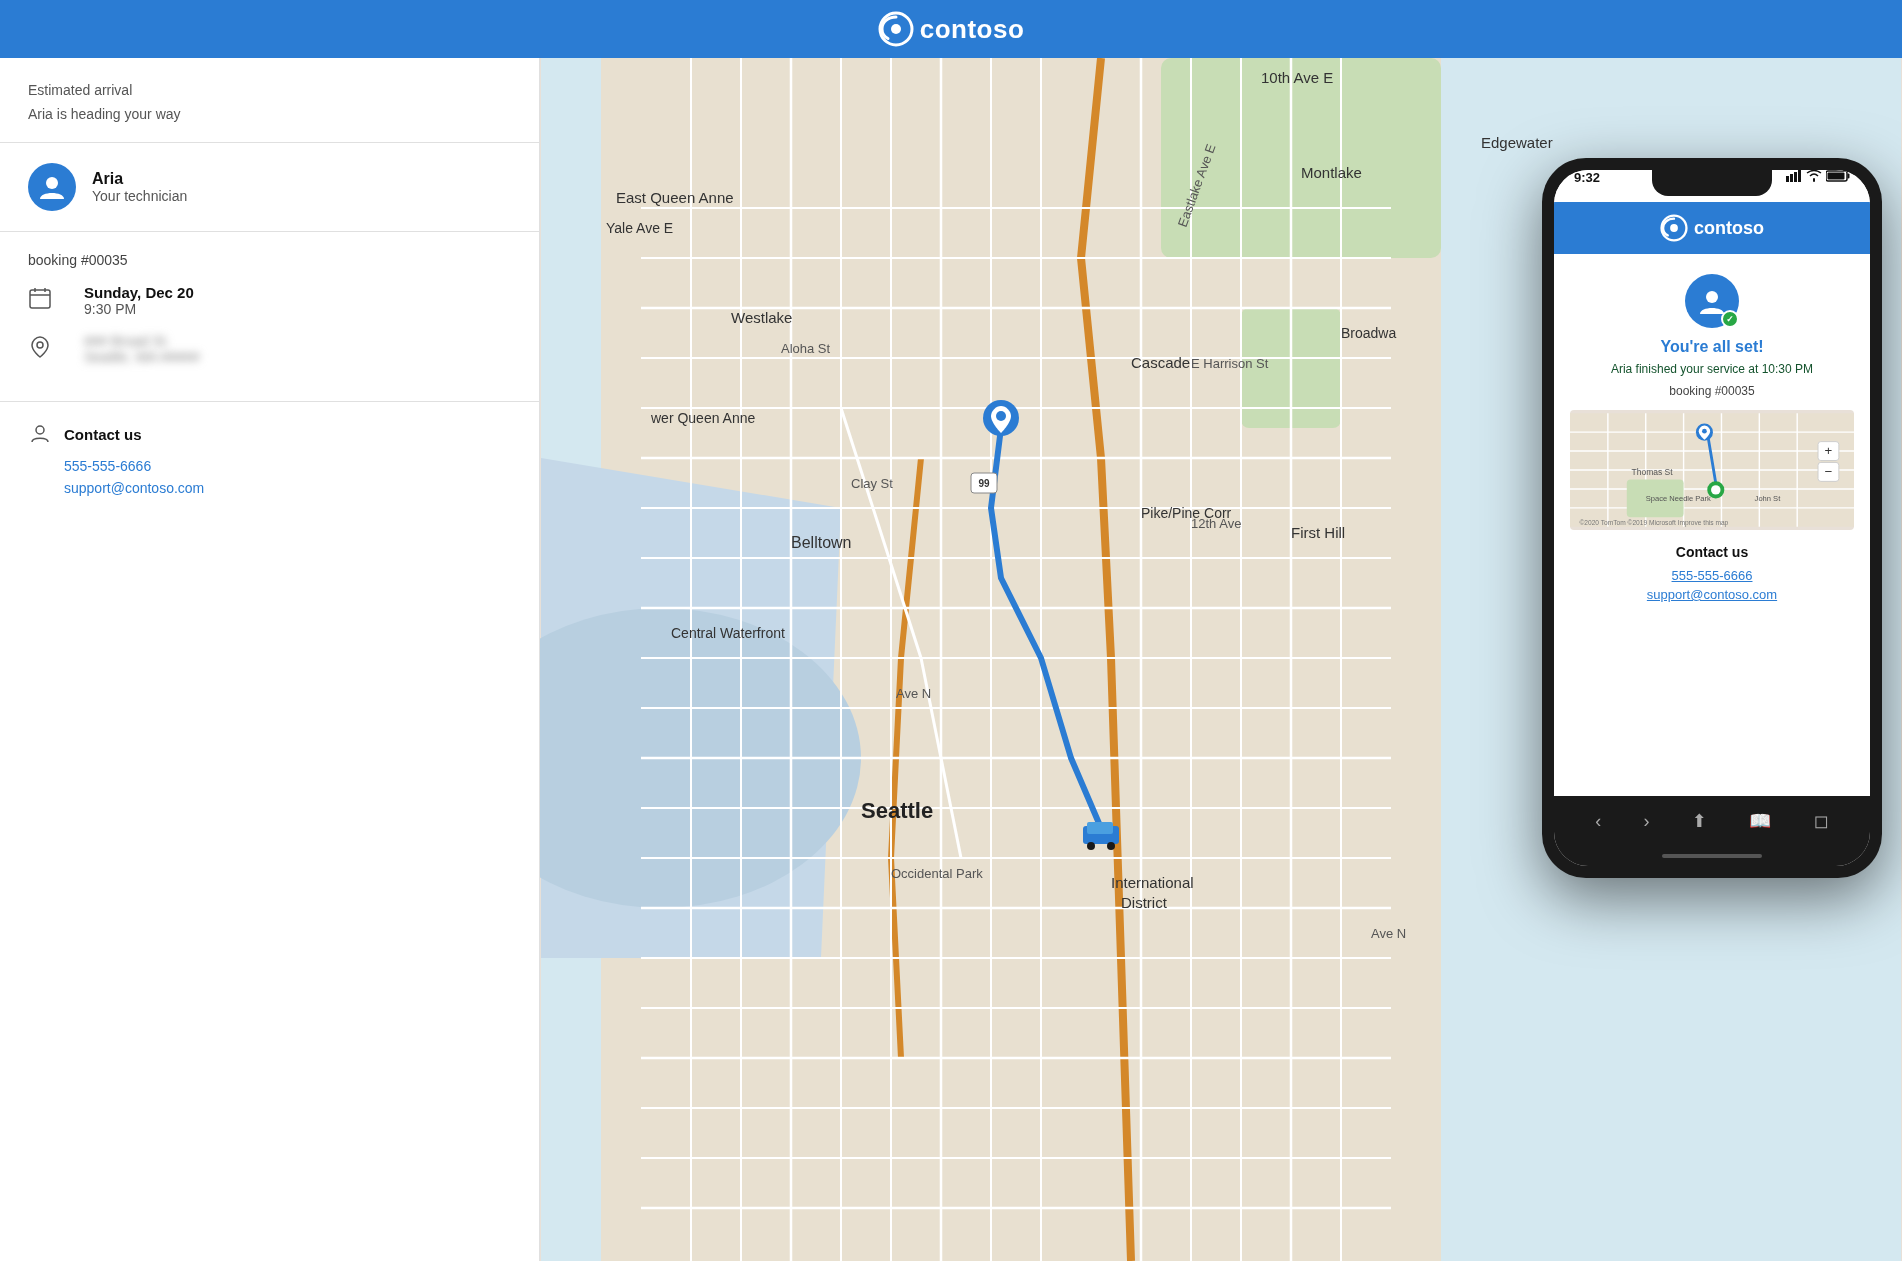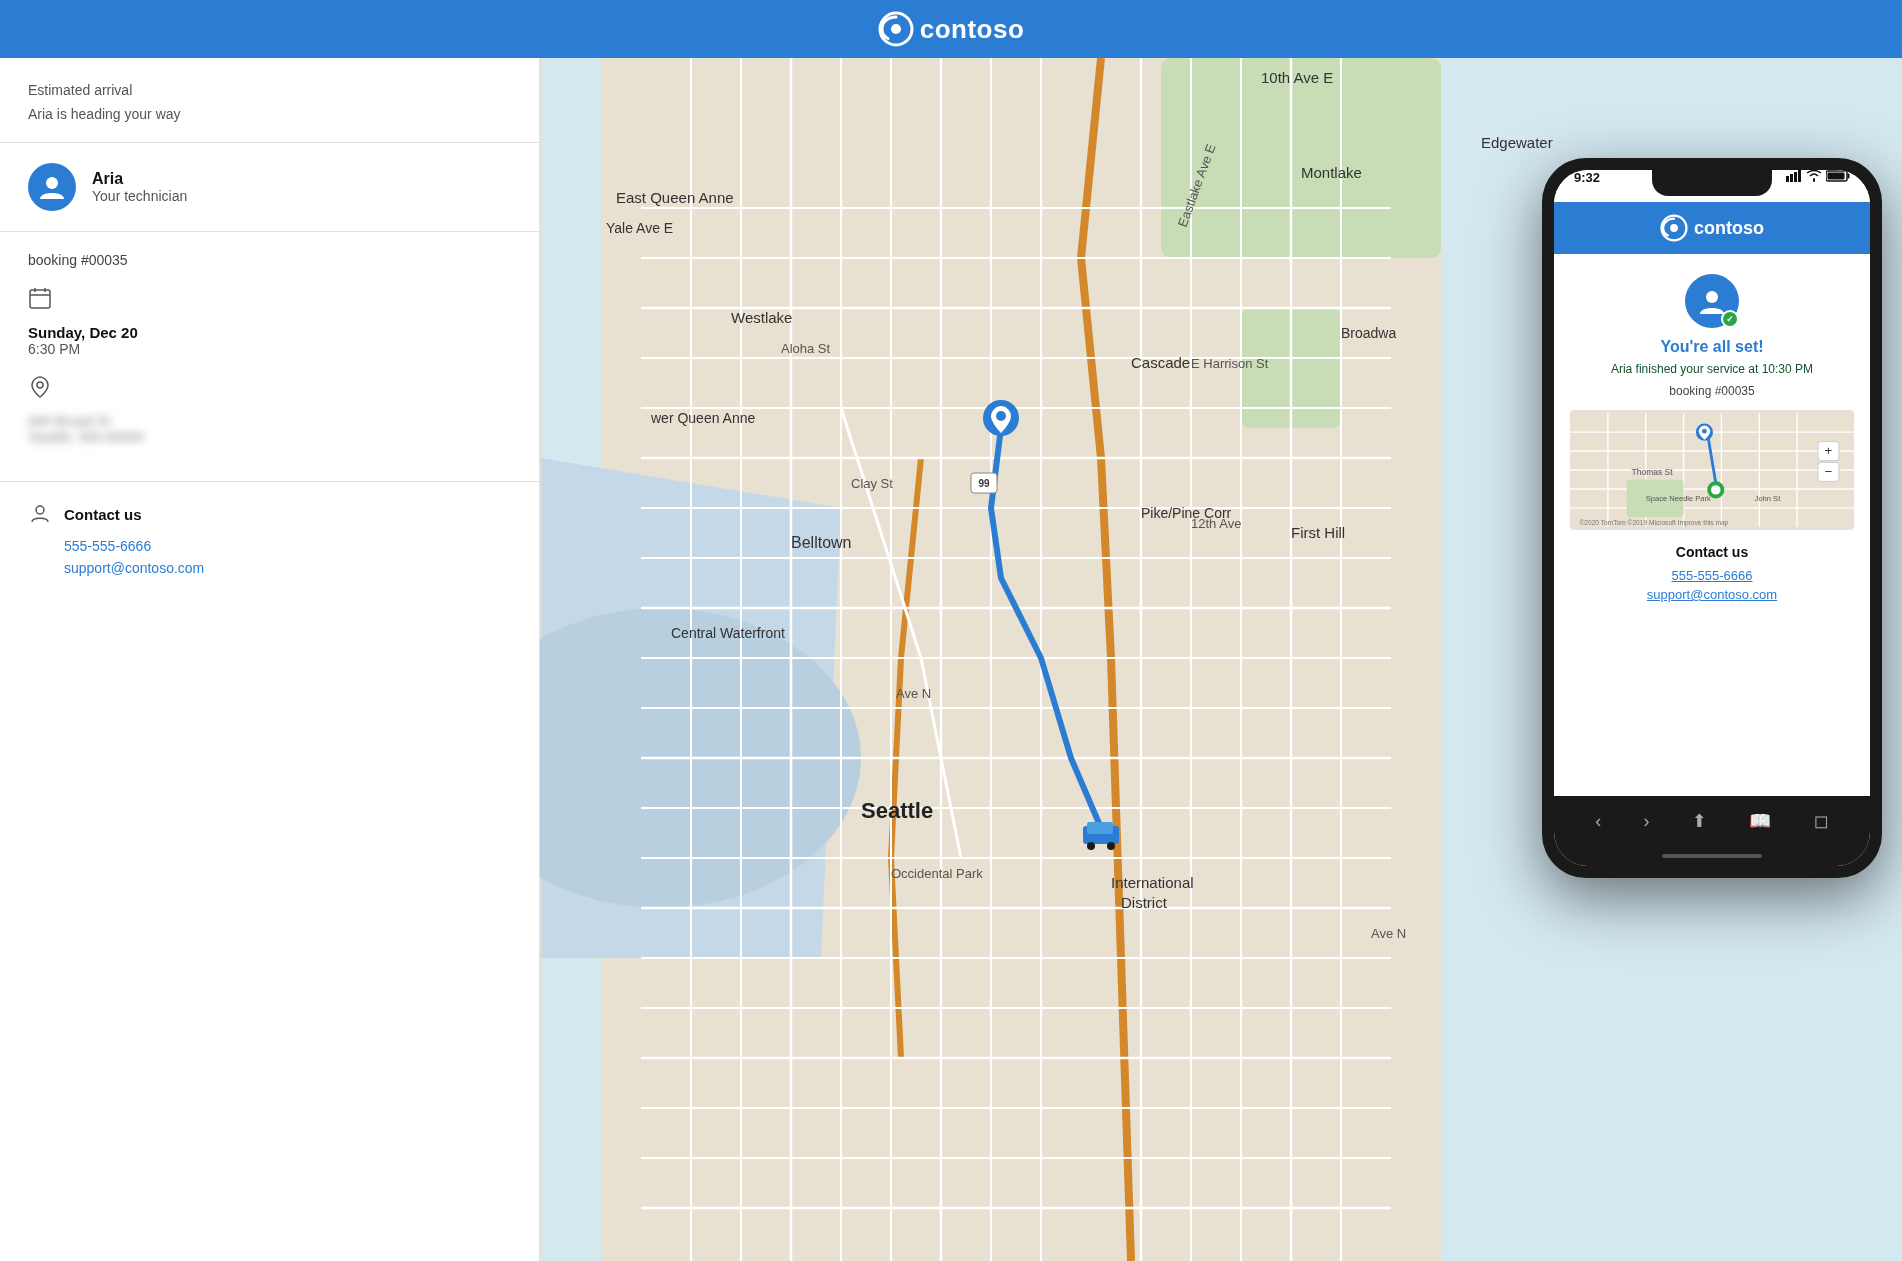--- a/index.html
+++ b/index.html
@@ -115,23 +115,22 @@
       border-bottom: 1px solid #e0e0e0;
     }
     .booking-number {
       font-size: 14px;
       color: #444;
       margin-bottom: 16px;
     }
     .booking-detail-row {
       display: flex;
       align-items: flex-start;
-      gap: 14px;
+      gap: 32px;
       margin-bottom: 16px;
-      flex-direction: column;
     }
     .detail-icon {
       width: 24px;
       height: 24px;
       flex-shrink: 0;
       margin-top: 2px;
     }
     .detail-text-block {}
     .detail-main {
       font-size: 15px;
@@ -416,21 +415,21 @@
 
       <div class="booking-detail-row">
         <svg class="detail-icon" viewBox="0 0 24 24">
           <rect x="2" y="4" width="20" height="18" rx="2" fill="none" stroke="#555" stroke-width="1.5"></rect>
           <line x1="2" y1="9" x2="22" y2="9" stroke="#555" stroke-width="1.5"></line>
           <line x1="7" y1="2" x2="7" y2="6" stroke="#555" stroke-width="1.5"></line>
           <line x1="17" y1="2" x2="17" y2="6" stroke="#555" stroke-width="1.5"></line>
         </svg>
         <div class="detail-text-block">
           <div class="detail-main">Sunday, Dec 20</div>
-          <div class="detail-sub">6:30 PM</div>
+          <div class="detail-sub">9:30 PM</div>
         </div>
       </div>
 
       <div class="booking-detail-row">
         <svg class="detail-icon" viewBox="0 0 24 24">
           <path d="M12 2 C8 2, 4 6, 4 10 C4 16, 12 22, 12 22 C12 22, 20 16, 20 10 C20 6, 16 2, 12 2Z" fill="none" stroke="#555" stroke-width="1.5"></path>
           <circle cx="12" cy="10" r="3" fill="none" stroke="#555" stroke-width="1.5"></circle>
         </svg>
         <div class="detail-text-block">
           <div class="detail-blurred">### Broad St.</div>

